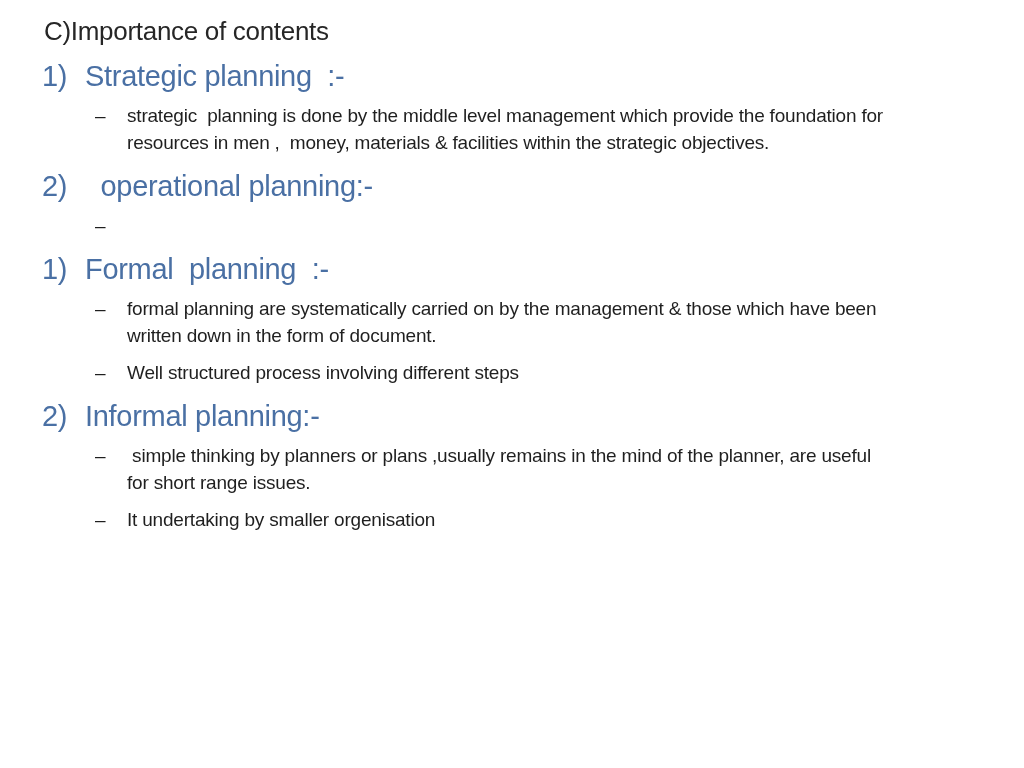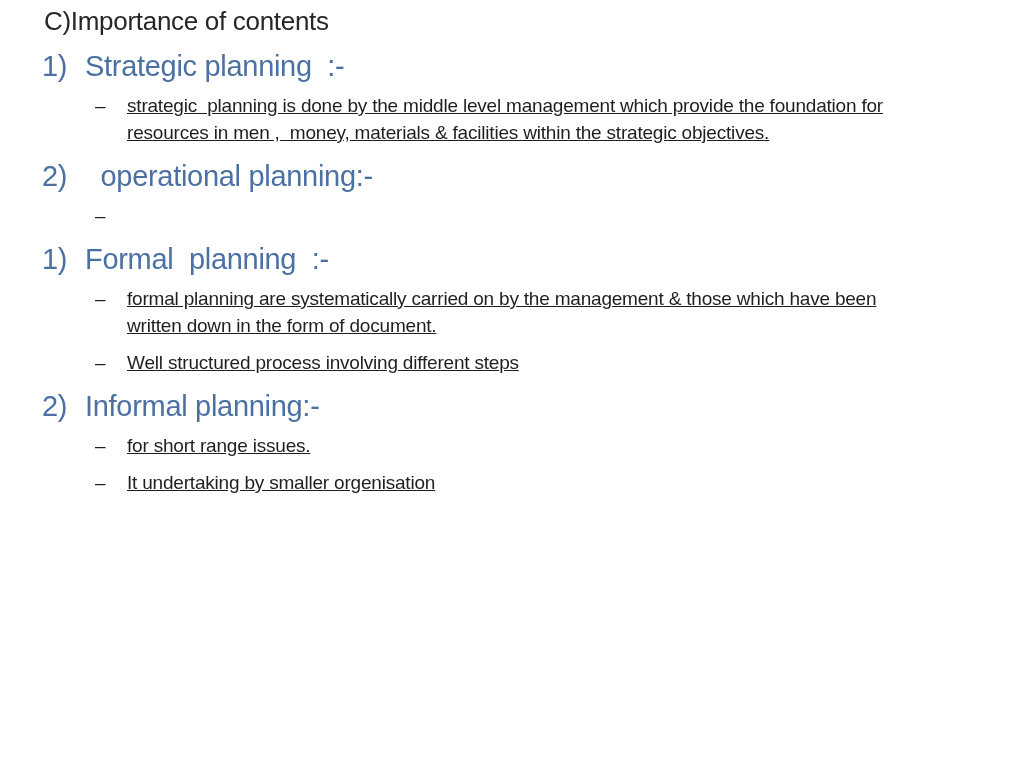--- a/index.html
+++ b/index.html
@@ -7,21 +7,21 @@
     padding: 0;
     background: #ffffff;
   }
   .slide {
     position: relative;
     width: 1024px;
     height: 568px;
     background: #ffffff;
     overflow: hidden;
     box-sizing: border-box;
-    padding-top: 2px;
+    padding-top: 12px;
     font-family: "Liberation Sans", sans-serif;
     color: #1f1f1f;
   }
   .h-black {
     font-size: 26px;
     line-height: 35px;
     margin: 2px 0 0 44px;
     letter-spacing: -0.3px;
     white-space: pre;
     color: #262626;
@@ -48,21 +48,20 @@
     line-height: 27px;
     letter-spacing: -0.2px;
     color: #1f1f1f;
   }
   .bullet .dash {
     width: 32px;
     flex: none;
   }
   .bullet .lines {
     display: block;
-    text-decoration: underline;
   }
   .bullet .line {
     display: block;
     white-space: pre;
   }
 </style>
 </head>
 <body>
 
 <div class="slide">
@@ -113,20 +112,21 @@
   </div>
 
   <div class="h-blue">
     <span class="num">2)</span>
     <span class="title">Informal planning:-</span>
   </div>
 
   <div class="bullet">
     <span class="dash">–</span>
     <span class="lines">
+      <span class="line"> simple thinking by planners or plans ,usually remains in the mind of the planner, are useful</span>
       <span class="line">for short range issues.</span>
     </span>
   </div>
 
   <div class="bullet">
     <span class="dash">–</span>
     <span class="lines">
       <span class="line">It undertaking by smaller orgenisation</span>
     </span>
   </div>

